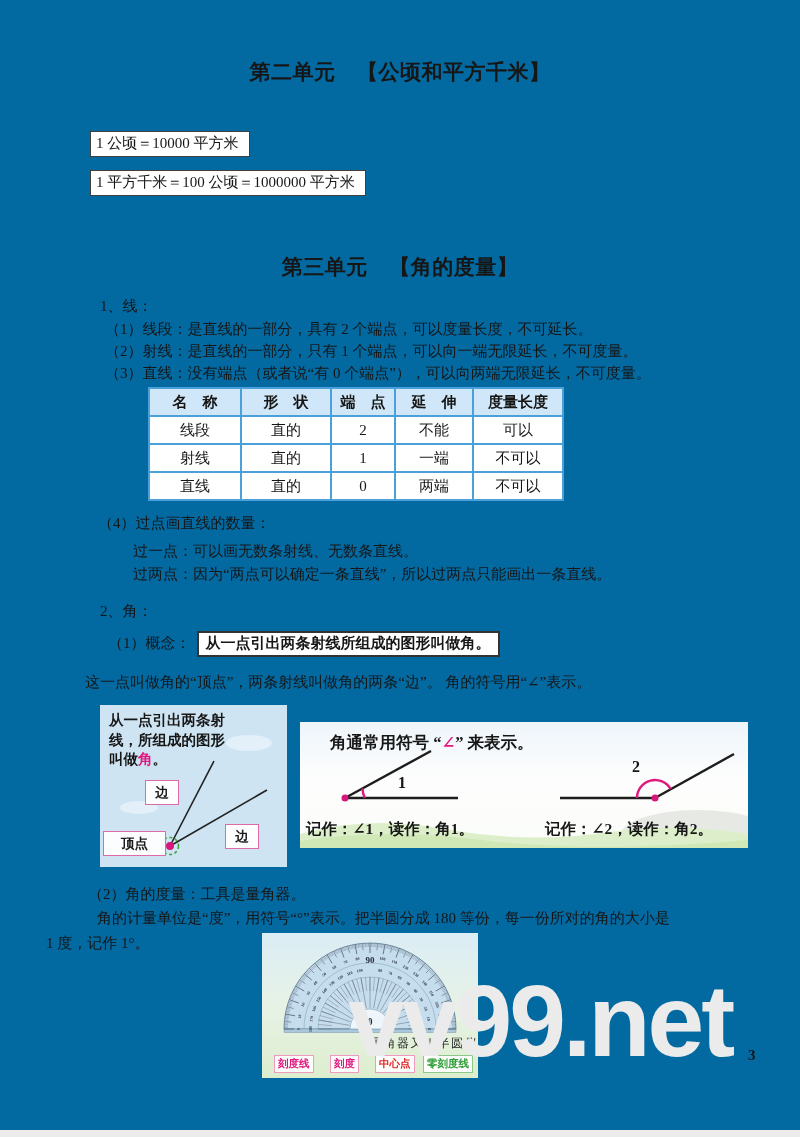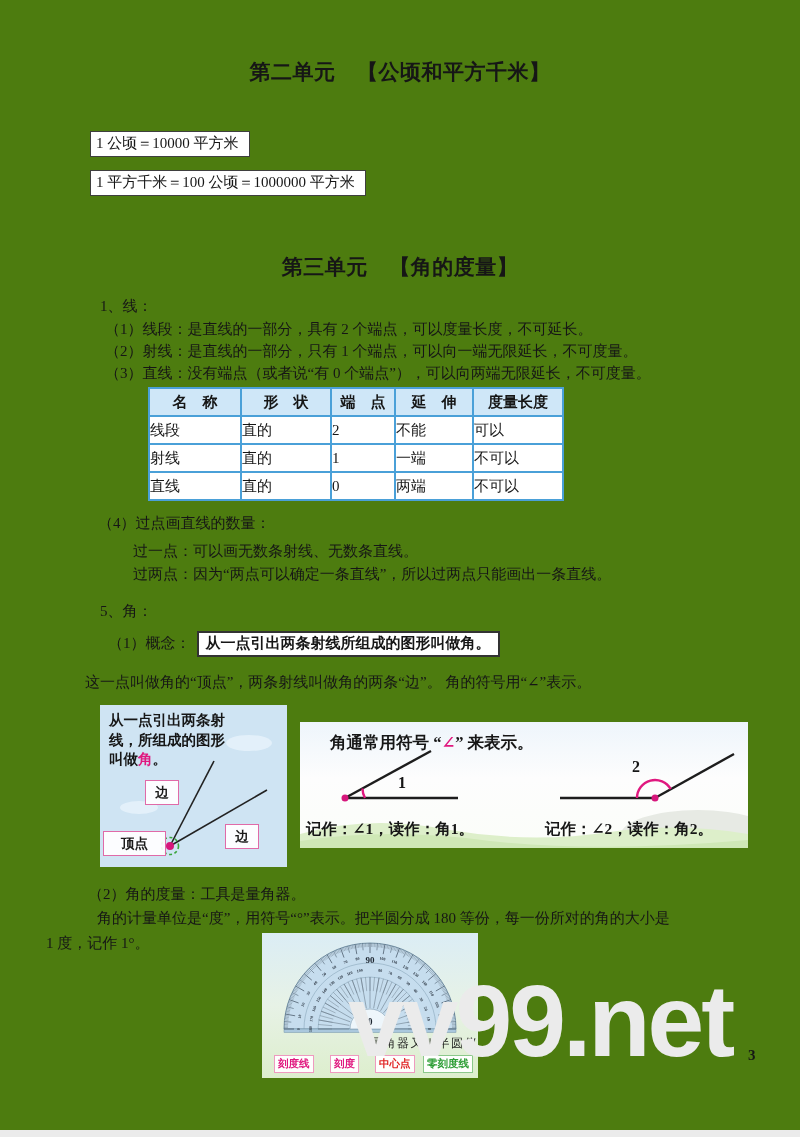--- a/index.html
+++ b/index.html
@@ -1,24 +1,24 @@
 <!DOCTYPE html>
 <html><head>
 <meta charset="utf-8">
 <style>
   *{margin:0;padding:0;box-sizing:border-box}
   html,body{background:#fff}
   body{width:800px;height:1137px;font-family:"Liberation Serif","DejaVu Serif",serif;color:#161616}
-  .page{position:relative;width:800px;height:1137px;background:#4d7c0f;overflow:hidden}
+  .page{position:relative;width:800px;height:1137px;background:#0369a1;overflow:hidden}
   .abs{position:absolute}
   .ttl{position:absolute;left:0;width:100%;text-align:center;font-size:21px;font-weight:700;letter-spacing:.5px;white-space:nowrap}
   .t{position:absolute;font-size:15px;white-space:nowrap;line-height:20px}
   .bt{font-weight:400}
   .fbox{position:absolute;border:1px solid #3f3f3f;font-size:15px;font-weight:400;padding:2px 10px 3px 5px;white-space:nowrap;background:#fff}
-  .ltable{position:absolute;border-collapse:collapse;table-layout:fixed;font-size:15px;background:#fff}
+  .ltable{position:absolute;border-collapse:collapse;table-layout:fixed;font-size:15px;text-align:center;background:#fff}
   .ltable th,.ltable td{border:2px solid #4aa0d8;padding:0;height:28px;overflow:hidden}
   .ltable th{background:#cfe7f8;font-weight:700}
   .cbox{display:inline-block;border:2px solid #333;padding:0 7px 2px;font-weight:700;margin-left:6px;background:#fff}
   .pink{color:#e0187f}
   .fig-left{position:absolute;left:100px;top:705px;width:187px;height:162px;background:#cfe4f3;overflow:hidden}
   .fl-cap{position:absolute;left:9px;top:6px;font-size:14.5px;font-weight:700;line-height:19.5px;white-space:nowrap}
   .cloud{position:absolute;background:#e3f0fa;border-radius:50%}
   .plabel{position:absolute;border:1px solid #e06aa8;background:rgba(255,255,255,.93);font-size:13.5px;font-weight:700;text-align:center;line-height:23px;color:#1a1a1a}
   .fig-right{position:absolute;left:300px;top:722px;width:448px;height:126px;background:linear-gradient(180deg,#eef5fb 0%,#fdfdfd 45%,#fbfdf9 100%);overflow:hidden}
   .fr-cap{position:absolute;left:30px;top:10px;font-size:16.5px;font-weight:700;white-space:nowrap}
@@ -90,21 +90,21 @@
         <td>两端</td>
         <td>不可以</td>
       </tr>
     </tbody>
   </table>
 
   <div class="t" style="left:98px;top:513px"><span>（4）</span><span class="bt">过点画直线的数量：</span></div>
   <div class="t" style="left:133px;top:564px"><span class="bt">过两点：</span><span>因为“两点可以确定一条直线”，所以过两点只能画出一条直线。</span></div>
   <div class="t" style="left:133px;top:541px"><span class="bt">过一点：</span><span>可以画无数条射线、无数条直线。</span></div>
 
-  <div class="t bt" style="left:100px;top:601px">5、角：</div>
+  <div class="t bt" style="left:100px;top:601px">2、角：</div>
 
   <div class="t" style="left:108px;top:631px"><span>（1）</span><span class="bt">概念：</span><span class="cbox">从一点引出两条射线所组成的图形叫做角。</span></div>
   <div class="t" style="left:85px;top:672px">这一点叫做角的“顶点”，两条射线叫做角的两条“边”。 角的符号用“∠”表示。</div>
 
   <div class="fig-left">
     <div class="cloud" style="left:126px;top:30px;width:46px;height:16px"></div>
     <div class="cloud" style="left:20px;top:96px;width:38px;height:13px"></div>
     <svg class="abs" width="187" height="162" style="left:0;top:0">
       <line x1="70" y1="141" x2="114" y2="56" stroke="#222" stroke-width="1.6"></line>
       <line x1="70" y1="141" x2="167" y2="85" stroke="#222" stroke-width="1.6"></line>

